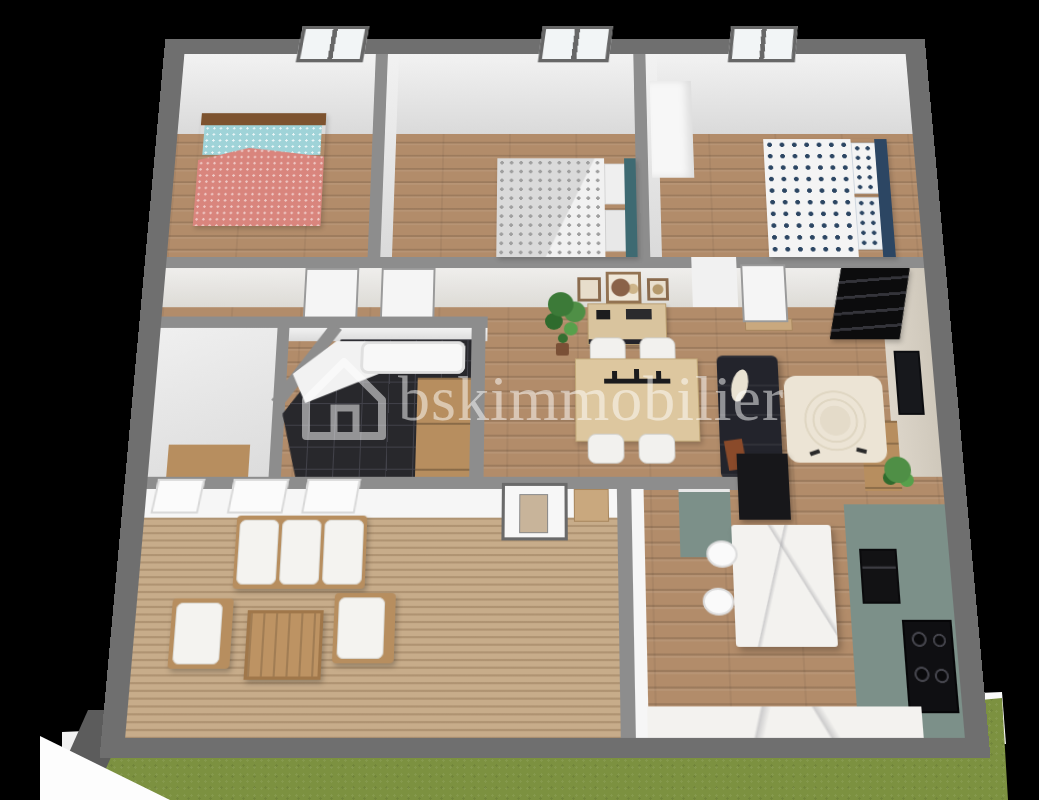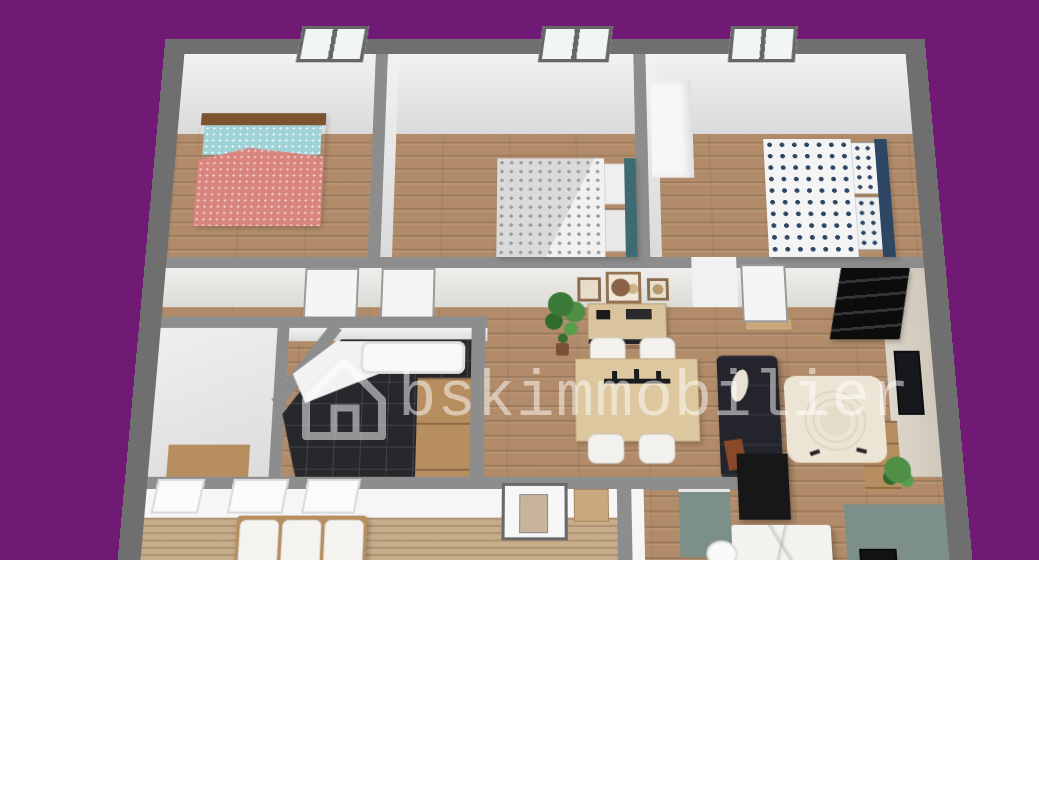--- a/index.html
+++ b/index.html
@@ -1,17 +1,17 @@
 <!DOCTYPE html>
 <html><head>
 <meta charset="utf-8">
 <style>
   html,body{margin:0;padding:0;background:#ffffff;}
-  #stage{position:relative;width:1039px;height:560px;overflow:hidden;background:#701a75;
-         font-family:Liberation Mono, monospace;}
+  #stage{position:relative;width:1039px;height:800px;overflow:hidden;background:#000000;
+         font-family:Liberation Serif, serif;}
   .abs{position:absolute;box-sizing:border-box;}
   
   .grass{background-color:#7c9140;
     background-image:radial-gradient(rgba(255,255,255,.07) 1px, transparent 1.3px),
                      radial-gradient(rgba(0,0,0,.08) 1px, transparent 1.3px);
     background-size:7px 7px,11px 11px;}
   .facade{background:linear-gradient(#fbfbfb,#ececec);}
   .extwin{background:linear-gradient(120deg,#9aa2a8,#c6ccce 60%,#8f979d);border:3px solid #e9e9e9;}
   
   .plan{position:absolute;left:135px;top:0;width:820px;height:740px;

